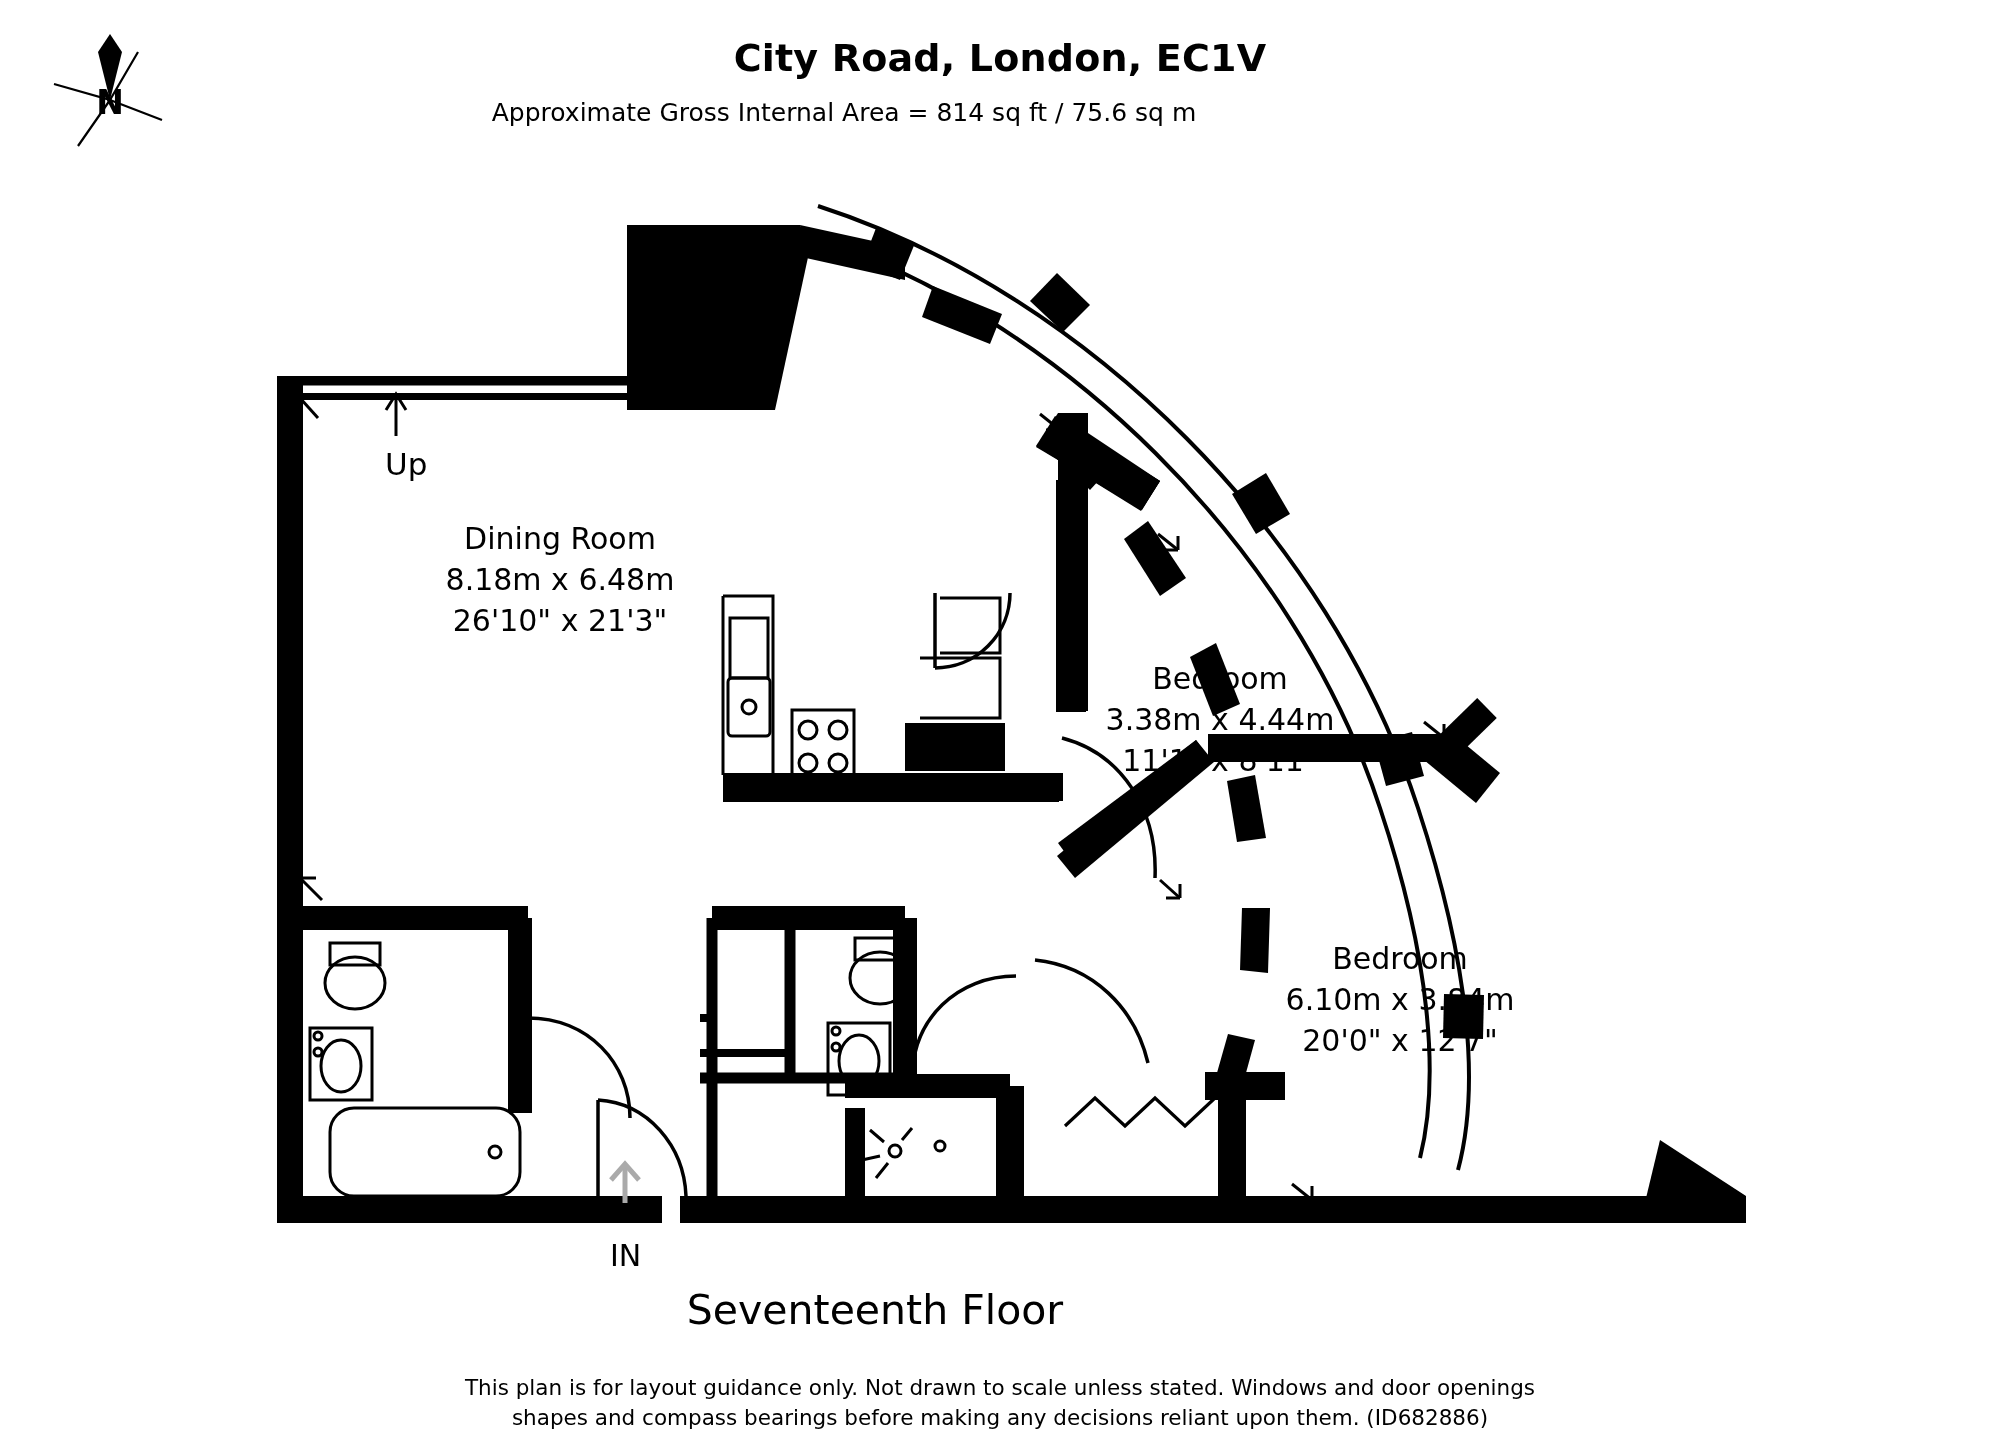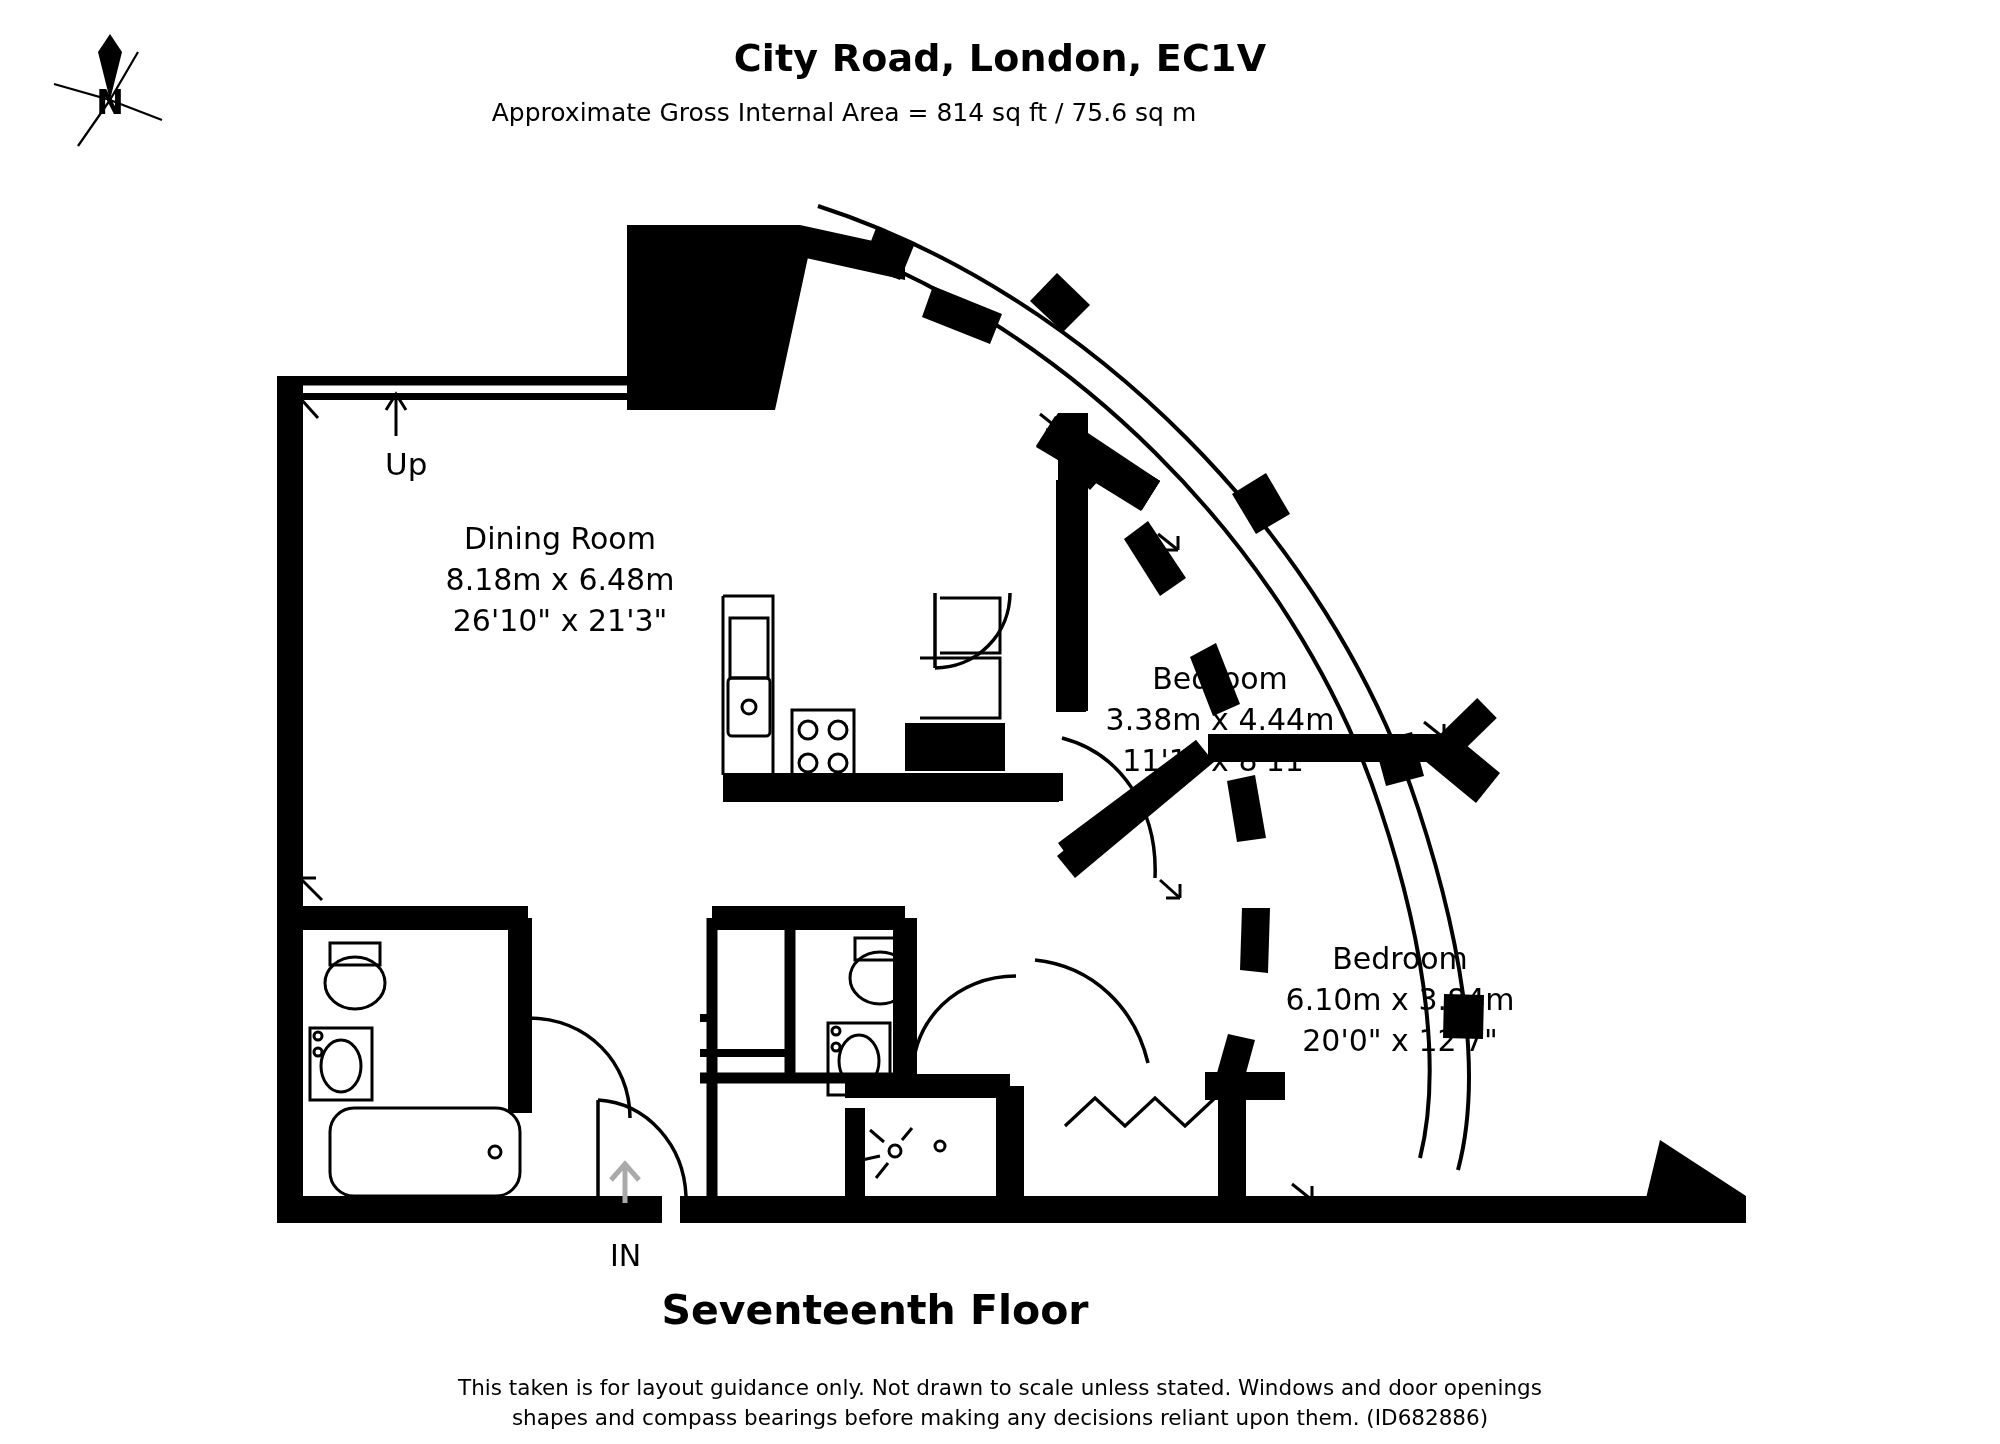--- a/index.html
+++ b/index.html
@@ -49,21 +49,21 @@
     height: 135px;
   }
   
   .floor-caption {
     position: absolute;
     top: 1268px;
     left: 0;
     width: 1750px;
     text-align: center;
     font-size: 41px;
-    font-weight: bold;
+    font-weight: normal;
   }
   .disclaimer {
     position: absolute;
     top: 1355px;
     left: 0;
     width: 2000px;
     text-align: center;
     font-size: 21.5px;
     line-height: 30px;
   }
@@ -416,17 +416,17 @@
     <div>6.10m x 3.84m</div>
     <div>20'0" x 12'7"</div>
   </div>
 
   <div class="lbl-up">Up</div>
   <div class="lbl-in">IN</div>
 
   <div class="floor-caption">Seventeenth Floor</div>
 
   <div class="disclaimer">
-    <div>This taken is for layout guidance only. Not drawn to scale unless stated. Windows and door openings</div>
+    <div>This plan is for layout guidance only. Not drawn to scale unless stated. Windows and door openings</div>
     <div>shapes and compass bearings before making any decisions reliant upon them. (ID682886)</div>
   </div>
 
 </div>
 
 </body></html>

